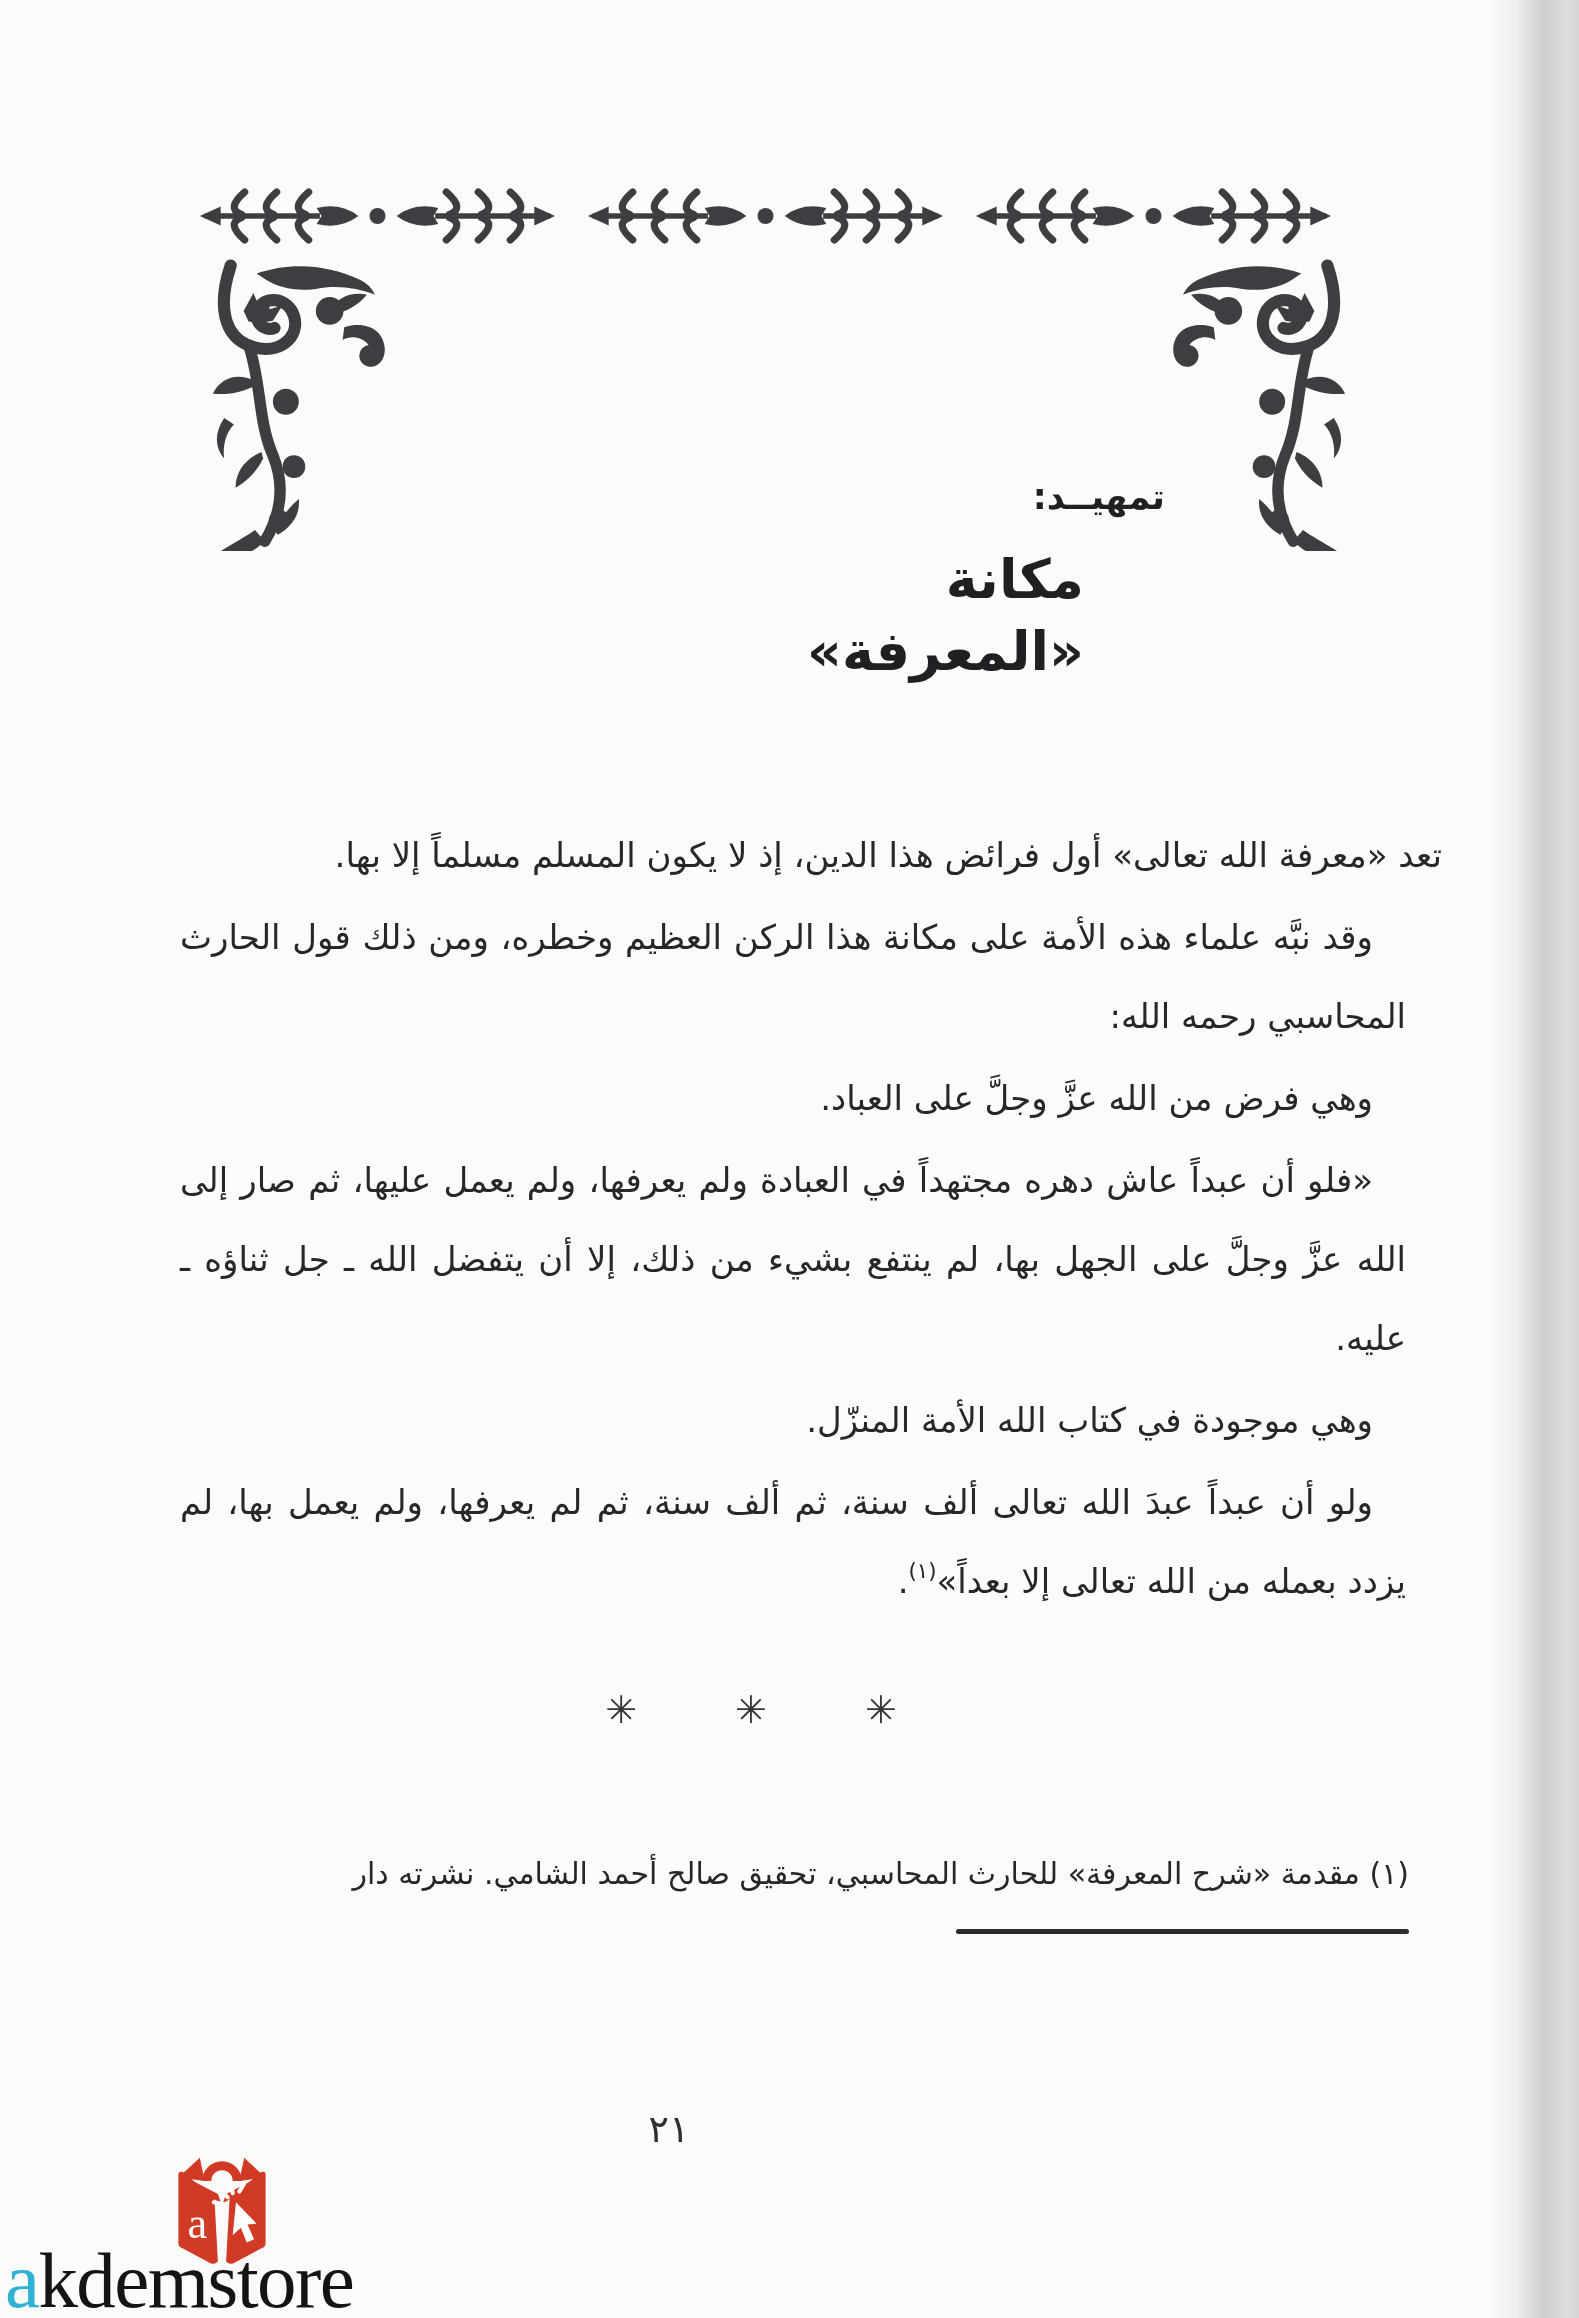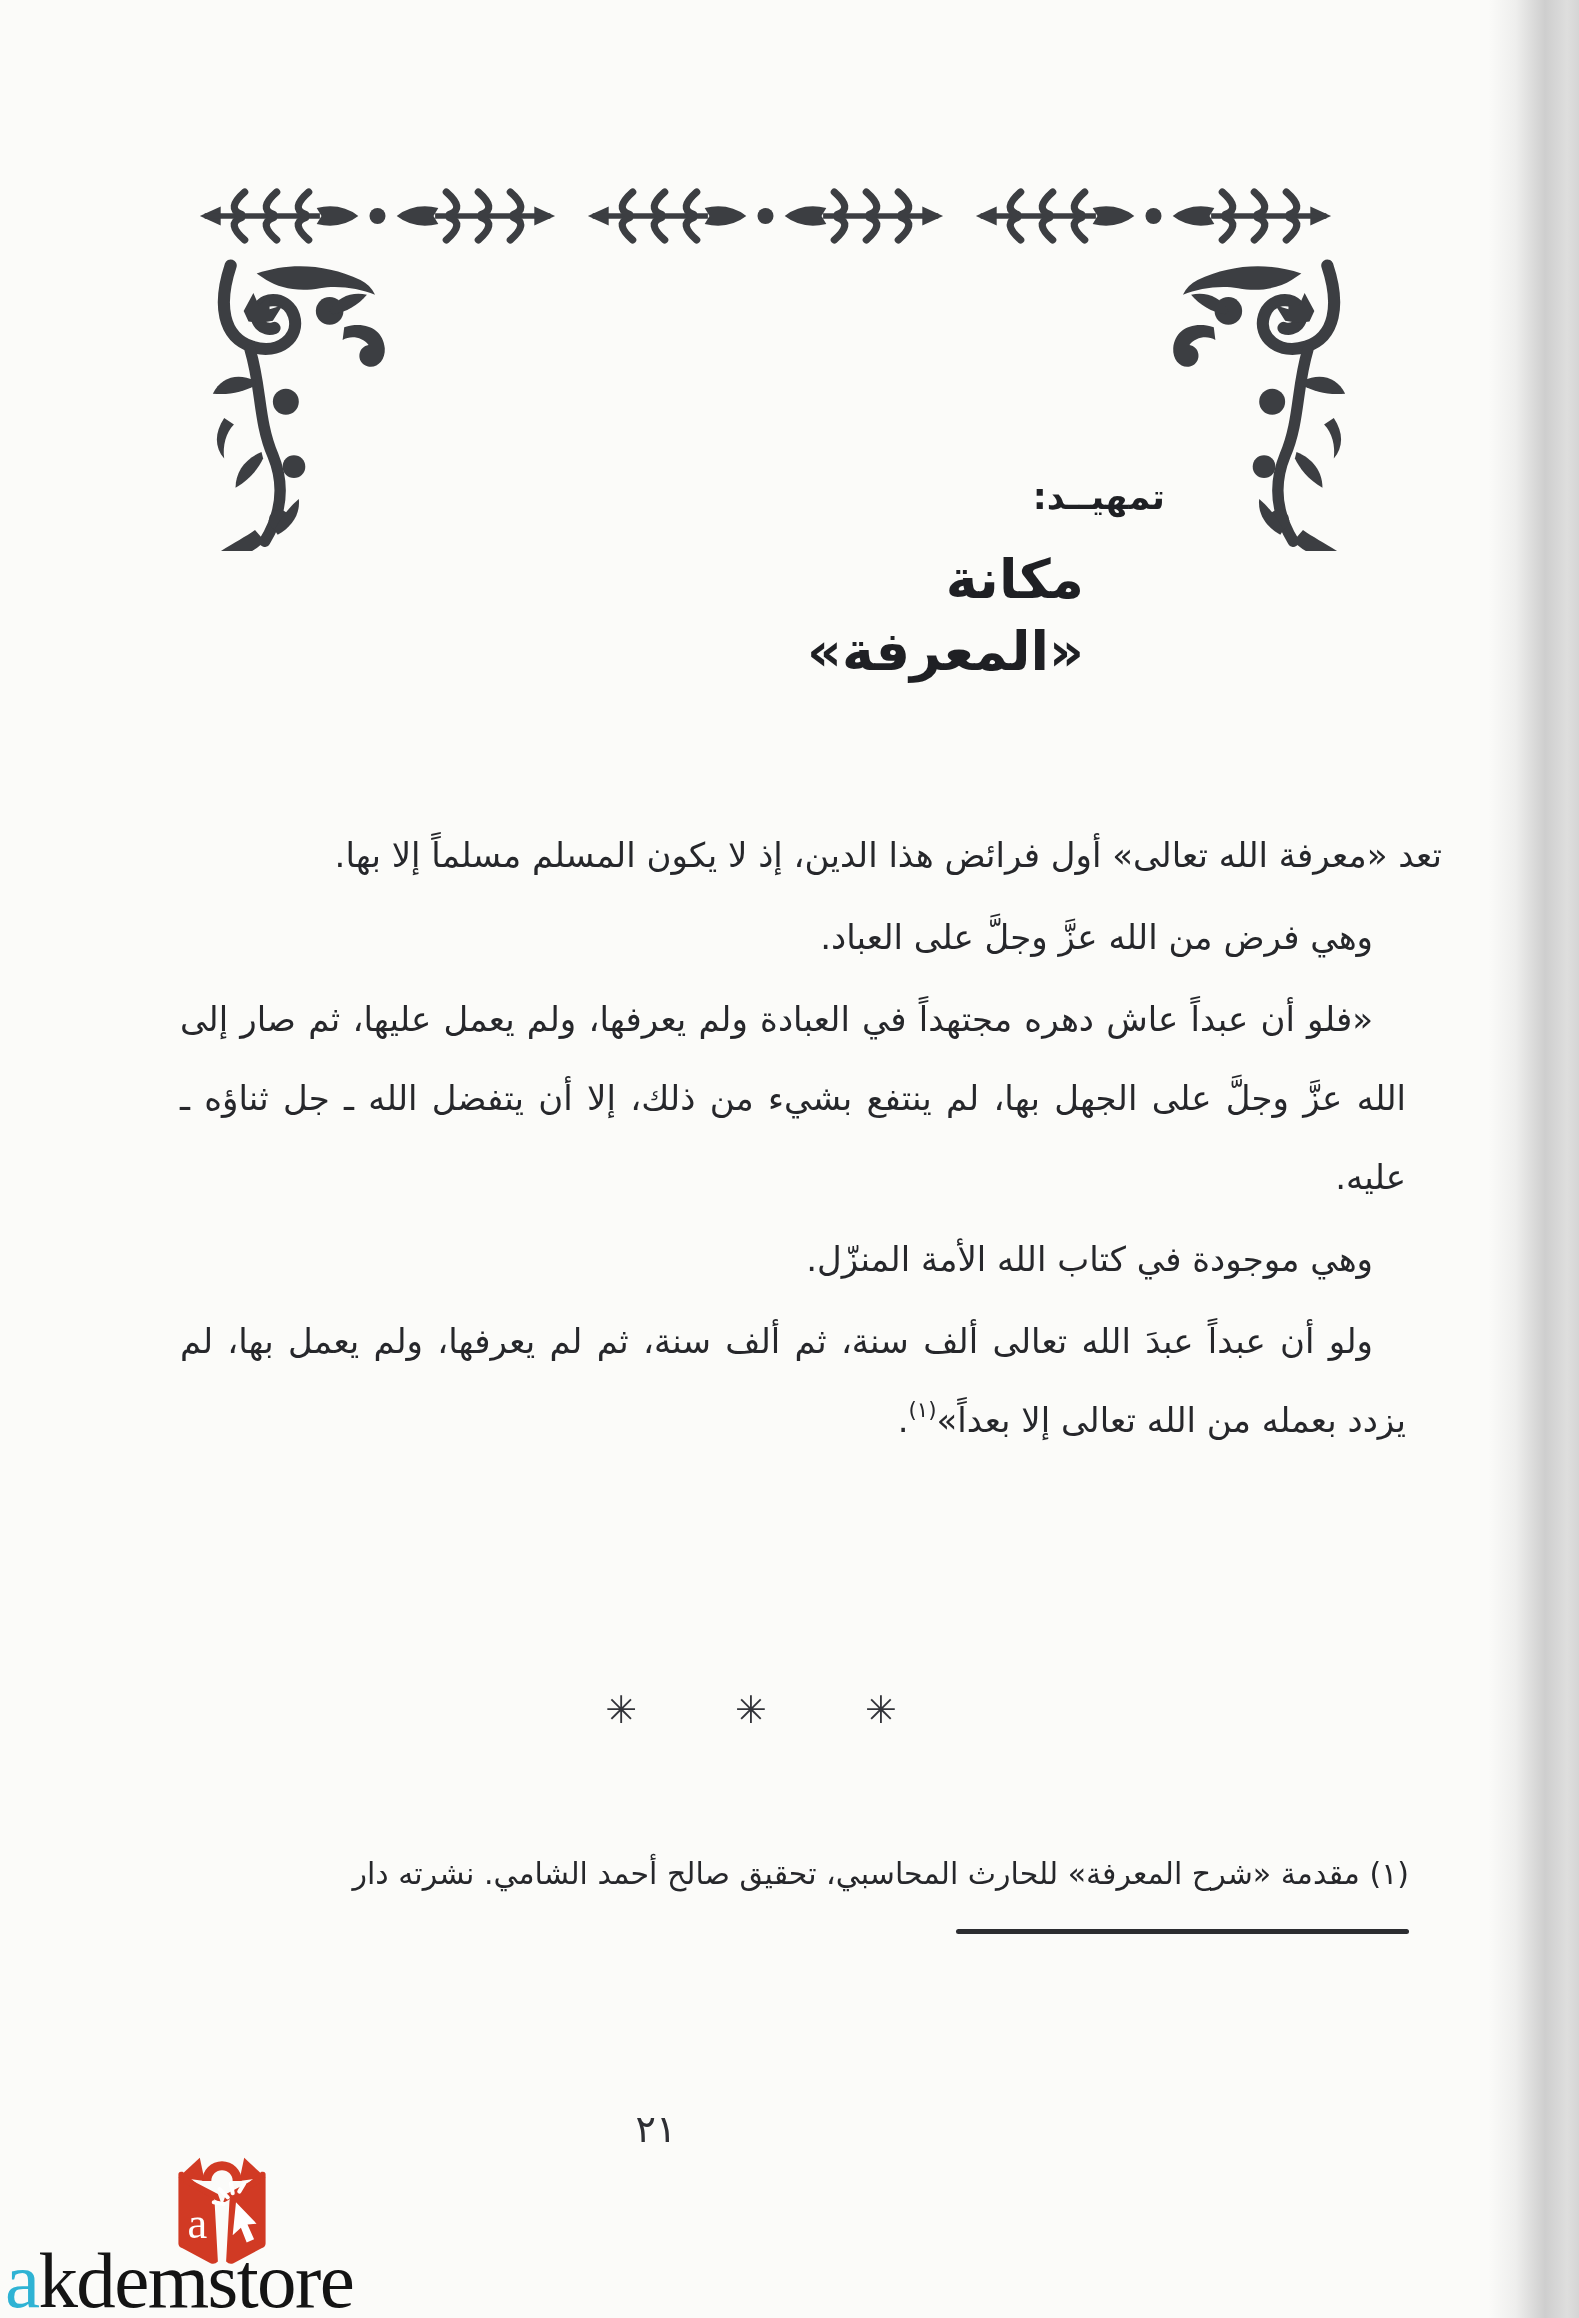--- a/index.html
+++ b/index.html
@@ -49,21 +49,21 @@
   .fn-rule{
     position:absolute; left:956px; top:1929px; width:453px; height:5px;
     background:#2c2d31; border-radius:2.5px;
   }
   .footnote{
     position:absolute; left:177px; top:1836px; width:1232px;
     direction:rtl; text-align:justify; font-size:30px; line-height:76px;
   }
   .footnote .fn-line2{padding-right:144px;}
   .page-number{
-    position:absolute; left:4px; top:2107px; width:1304px;
+    position:absolute; left:17px; top:2107px; width:1304px;
     text-align:center; font-size:38px; color:#2e2f34;
   }
   .watermark{position:absolute; left:0; top:2143px; width:509px; height:176px;}
   .logo-icon{position:absolute; left:171px; top:5px; width:102px; height:125px;}
   .brand{
     position:absolute; left:5px; top:97px; white-space:nowrap;
     font-family:"Liberation Serif", serif; font-size:79px; line-height:82px;
     letter-spacing:-1.6px; color:var(--logo-black);
   }
   .brand .first{color:var(--logo-cyan);}
@@ -137,20 +137,21 @@
       <path d="M70,348 C52,366 26,374 4,368 C24,354 44,344 58,334 Z"></path>
       <path d="M86,340 C104,330 114,314 112,296 C98,308 88,322 82,334 Z"></path>
     </g>
   </svg>
 
   <div class="title-1" lang="ar">تمهيــد:</div>
   <div class="title-2" lang="ar">مكانة «المعرفة»</div>
 
   <div class="body-text" lang="ar">
     <p class="opening">تعد «معرفة الله تعالى» أول فرائض هذا الدين، إذ لا يكون المسلم مسلماً إلا بها.</p>
+    <p>وقد نبَّه علماء هذه الأمة على مكانة هذا الركن العظيم وخطره، ومن ذلك قول الحارث المحاسبي رحمه الله:</p>
     <p>وهي فرض من الله عزَّ وجلَّ على العباد.</p>
     <p>«فلو أن عبداً عاش دهره مجتهداً في العبادة ولم يعرفها، ولم يعمل عليها، ثم صار إلى الله عزَّ وجلَّ على الجهل بها، لم ينتفع بشيء من ذلك، إلا أن يتفضل الله ـ جل ثناؤه ـ عليه.</p>
     <p>وهي موجودة في كتاب الله الأمة المنزّل.</p>
     <p><span>ولو أن عبداً عبدَ الله تعالى ألف سنة، ثم ألف سنة، ثم لم يعرفها، ولم يعمل بها، لم يزدد بعمله من الله تعالى إلا بعداً»</span><sup>(١)</sup><span>.</span></p>
   </div>
 
   <div class="stars">✳ ✳ ✳</div>
 
   <div class="fn-rule"></div>
   <div class="footnote" lang="ar">

